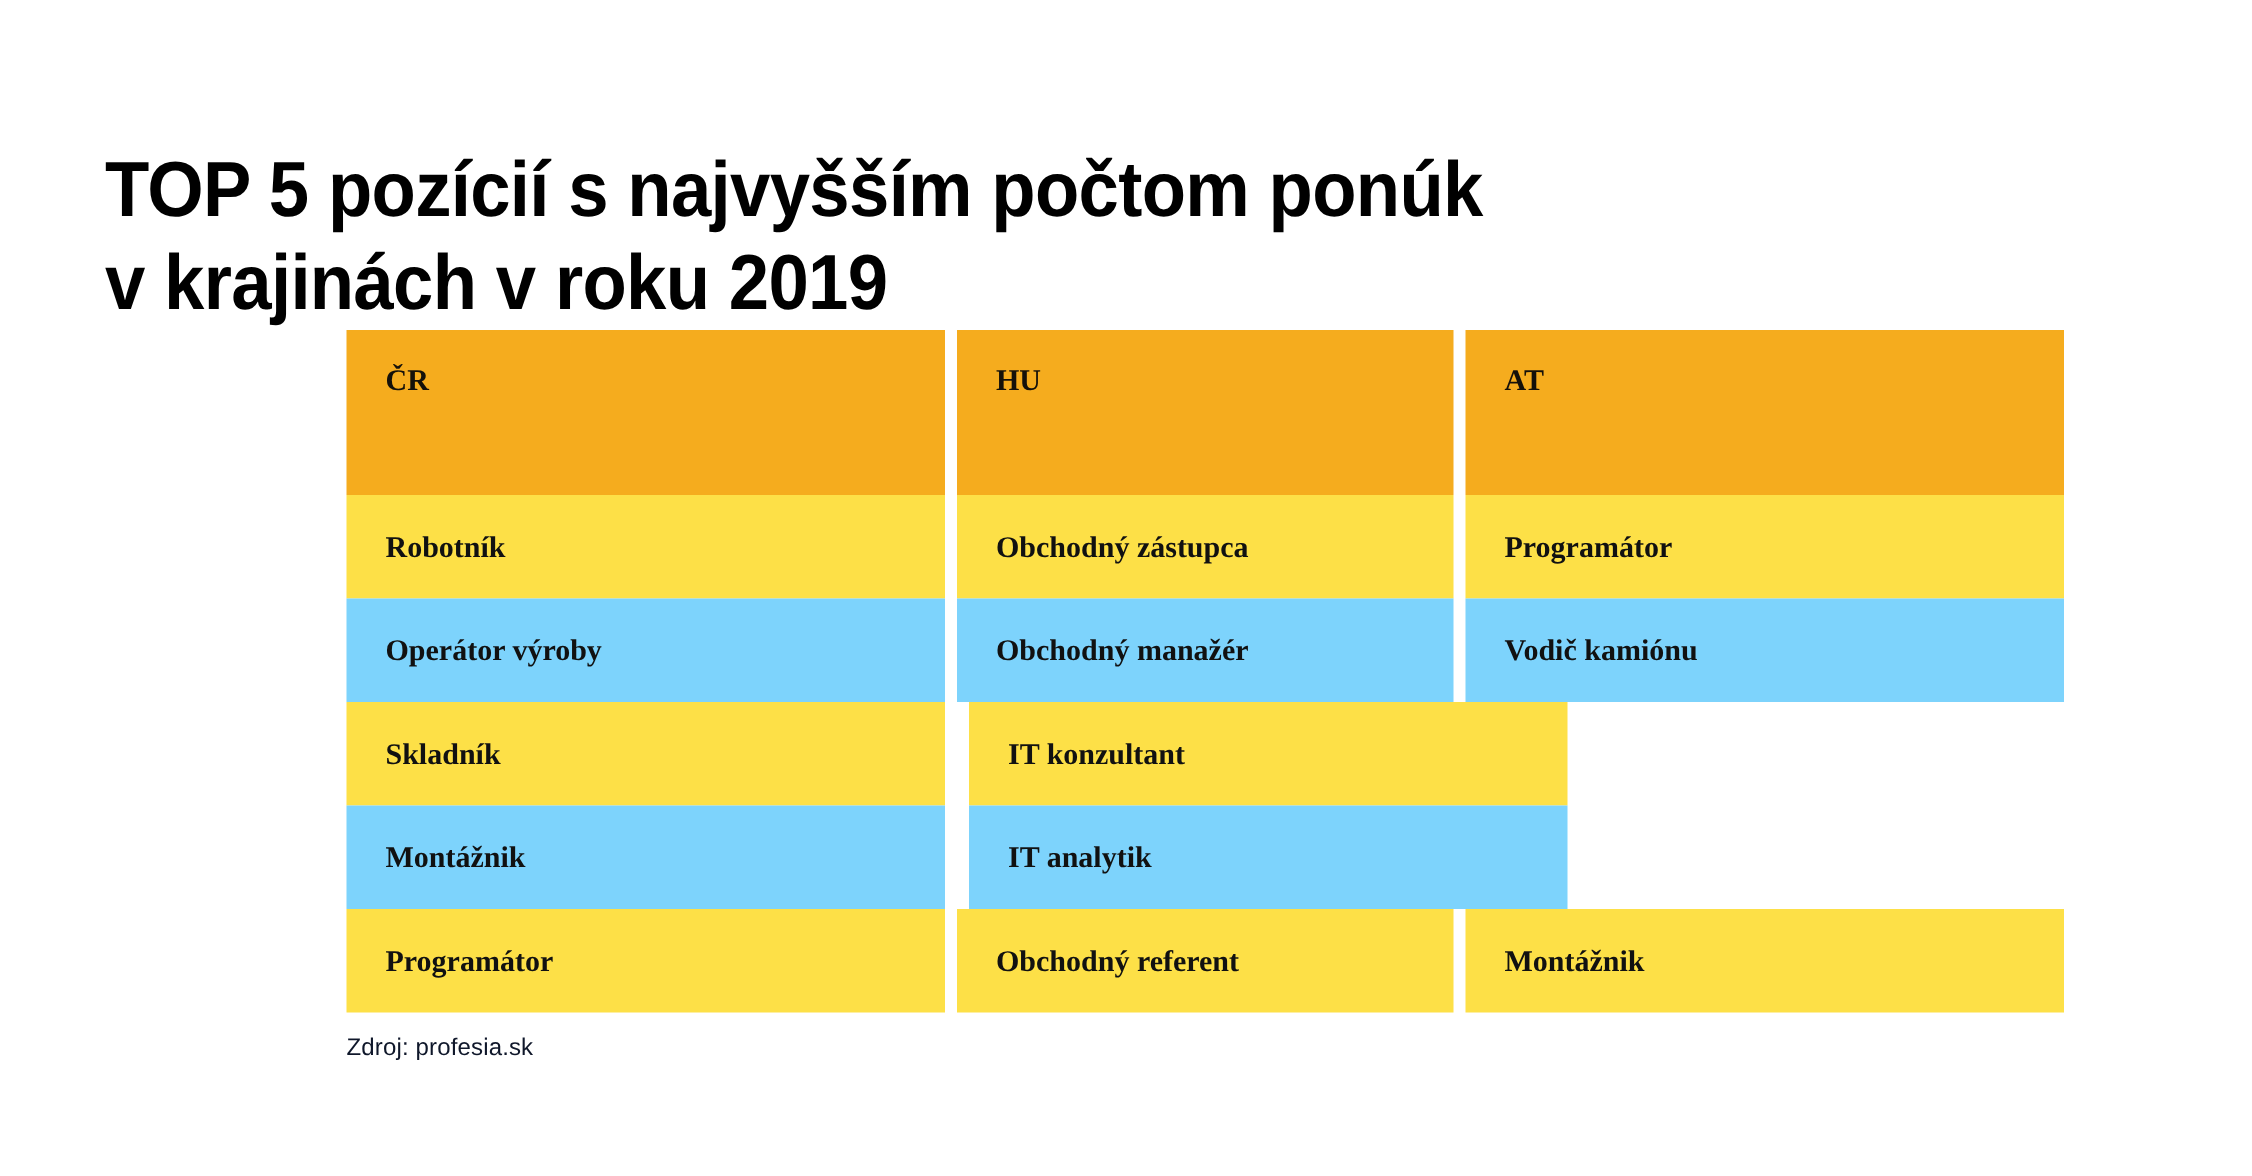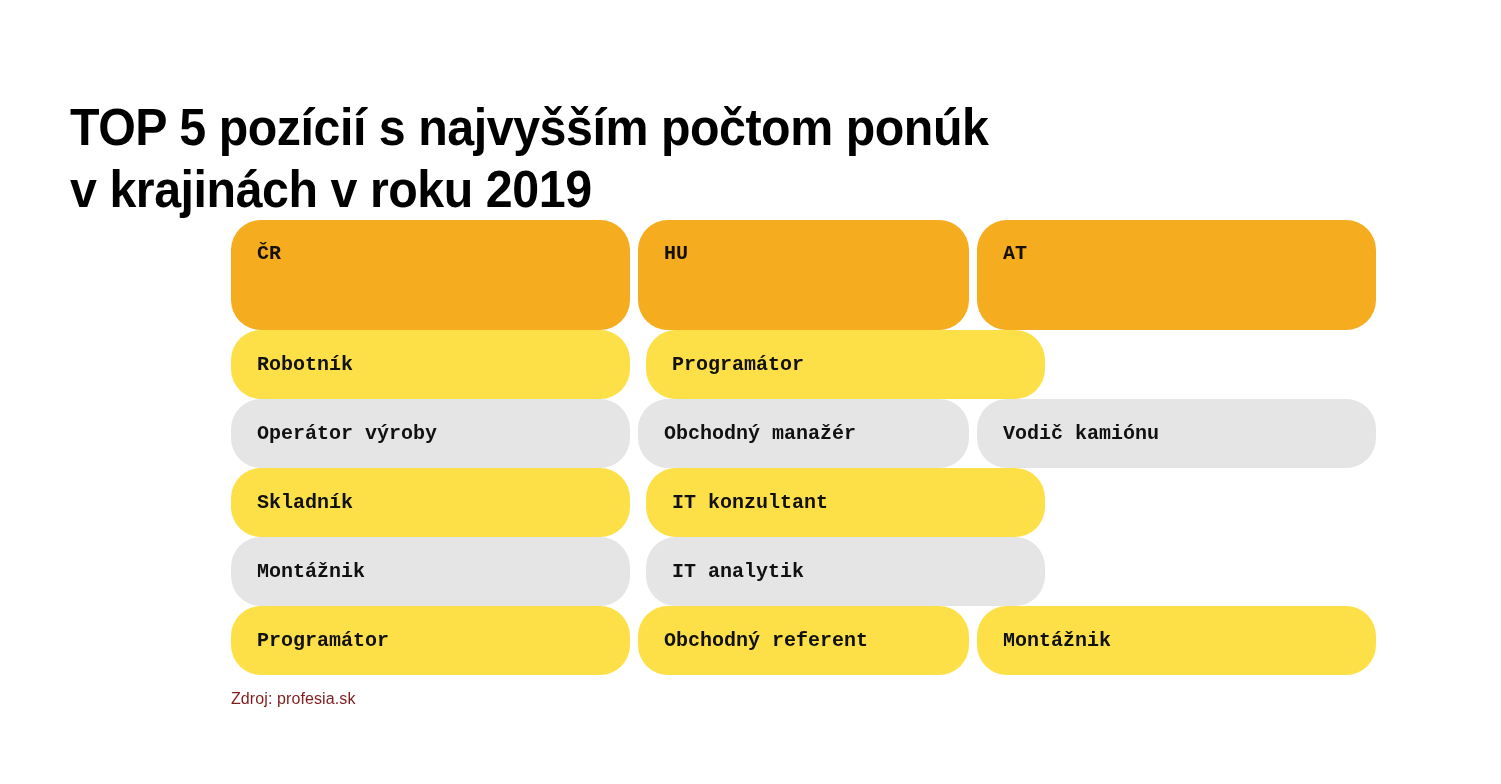--- a/index.html
+++ b/index.html
@@ -60,28 +60,27 @@
 
   .table-row + .table-row {
     margin-top: 0;
   }
 
   .cell {
     box-sizing: border-box;
     display: flex;
     align-items: center;
     padding: 0 26px;
-    font-family: Liberation Mono, monospace;
+    font-family: Liberation Serif, serif;
     font-weight: 700;
     font-size: 20px;
     line-height: 24px;
     color: #111111;
     overflow: hidden;
     white-space: nowrap;
-    border-radius: 30px;
   }
 
   
   .col-0 { width: 399px; }
   .gap   { width: 8px; flex: 0 0 8px; }
   .col-1 { width: 331px; }
   .col-2 { width: 399px; }
 
   
   .header-row .cell {
@@ -97,37 +96,37 @@
     background: transparent;
   }
 
   
   .body-row .cell {
     height: 69px;
     background: #fde047;
   }
 
   .body-row.striped .cell {
-    background: #e5e5e5;
+    background: #7dd3fc;
   }
 
   .body-row.striped .gap {
     background: transparent;
   }
 
   
   .source {
     position: absolute;
     left: 231px;
     top: 689px;
     font-family: "Liberation Sans", sans-serif;
     font-weight: 400;
     font-size: 16px;
     line-height: 20px;
-    color: #7f1d1d;
+    color: #0f172a;
     letter-spacing: 0.1px;
   }
 </style>
 </head>
 <body>
 
 <div id="infographic">
 
   <div class="title-block">
     <div class="title-line">TOP 5 pozícií s najvyšším počtom ponúk</div>
@@ -140,20 +139,21 @@
       <div class="cell col-0">ČR</div>
       <div class="gap"></div>
       <div class="cell col-1">HU</div>
       <div class="gap"></div>
       <div class="cell col-2">AT</div>
     </div>
 
     <div class="table-row body-row">
       <div class="cell col-0">Robotník</div>
       <div class="gap"></div>
+      <div class="cell col-1">Obchodný zástupca</div>
       <div class="gap"></div>
       <div class="cell col-2">Programátor</div>
     </div>
 
     <div class="table-row body-row striped">
       <div class="cell col-0">Operátor výroby</div>
       <div class="gap"></div>
       <div class="cell col-1">Obchodný manažér</div>
       <div class="gap"></div>
       <div class="cell col-2">Vodič kamiónu</div>

